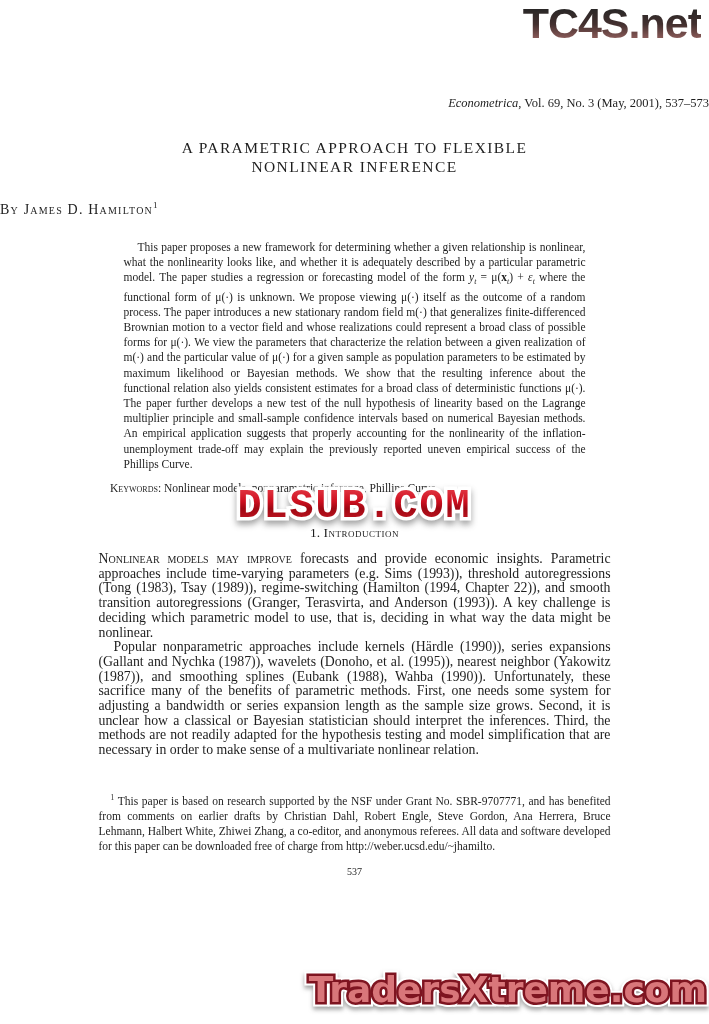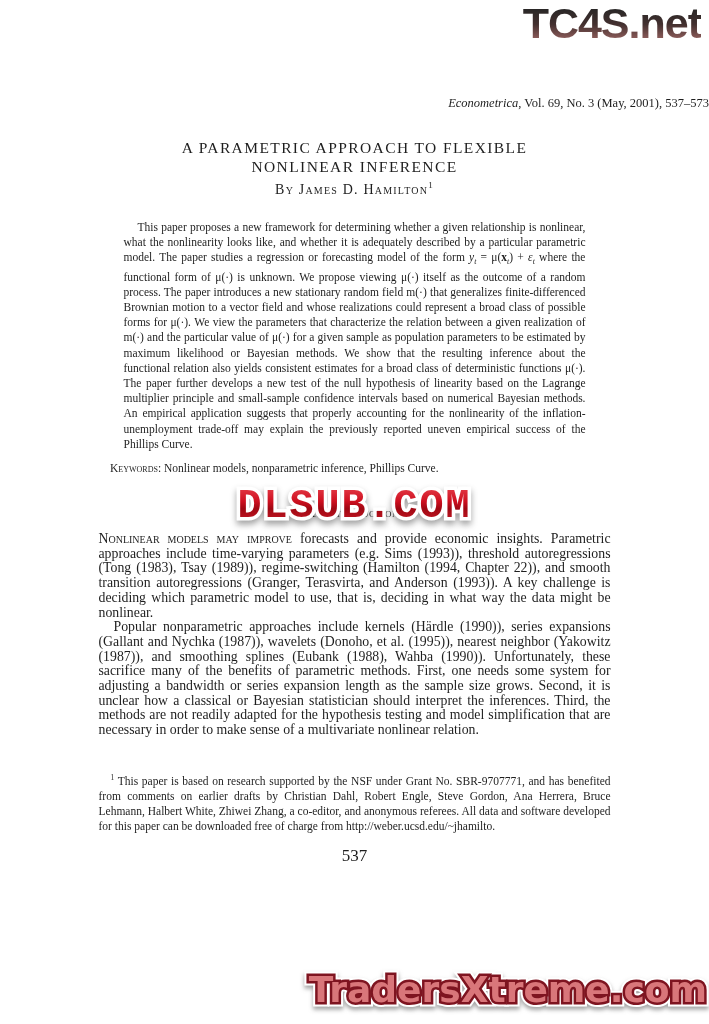--- a/index.html
+++ b/index.html
@@ -12,21 +12,21 @@
   
   .journal-line { padding-top:96px; text-align:right; font-size:12.5px; }
   .journal-line .jname { font-style:italic; }
 
   .paper-title {
     margin-top:28px; text-align:center; font-size:15.5px;
     letter-spacing:1.4px; line-height:18.5px;
   }
 
   .byline {
-    margin-top:4px; text-align:center; font-size:14px;
+    margin-top:24px; text-align:left; font-size:14px;
     font-variant:small-caps; letter-spacing:1.2px;
   }
   .byline sup, .fnote sup { font-size:0.65em; font-variant:normal; }
 
   .abstract {
     margin:22px auto 0 auto; width:462px;
     font-size:11.5px; line-height:15.2px; text-align:justify;
     text-indent:14px;
   }
   .abstract i { font-style:italic; }
@@ -50,21 +50,21 @@
   }
   .lead-caps { font-variant:small-caps; }
   .p2 { text-indent:15px; }
 
   .fnote {
     margin:32px auto 0 auto; width:512px;
     font-size:11.5px; line-height:15.2px; text-align:justify;
     text-indent:12px;
   }
 
-  .page-number { margin-top:12px; text-align:center; font-size:17px; }
+  .page-number { margin-top:12px; text-align:center; font-size:10px; }
 
   
   .tc4s {
     position:absolute; top:2px; right:8px;
     font-family:"Liberation Sans", sans-serif; font-weight:bold;
     font-size:43px; letter-spacing:-1px; line-height:1;
     background:linear-gradient(180deg,#262626 12%,#43302f 52%,#9a6462 92%);
     -webkit-background-clip:text; background-clip:text; color:transparent;
   }
 

